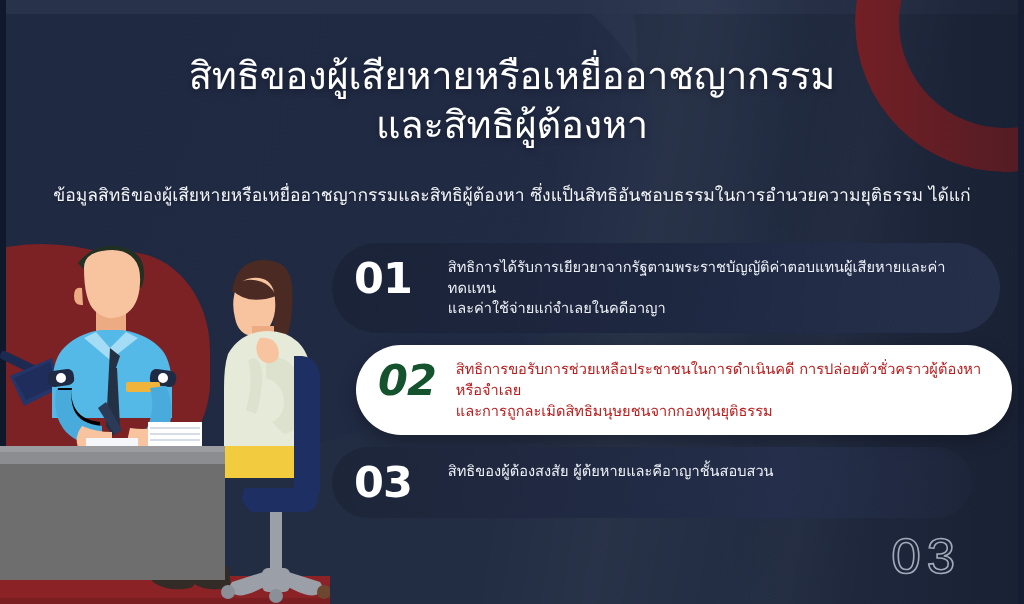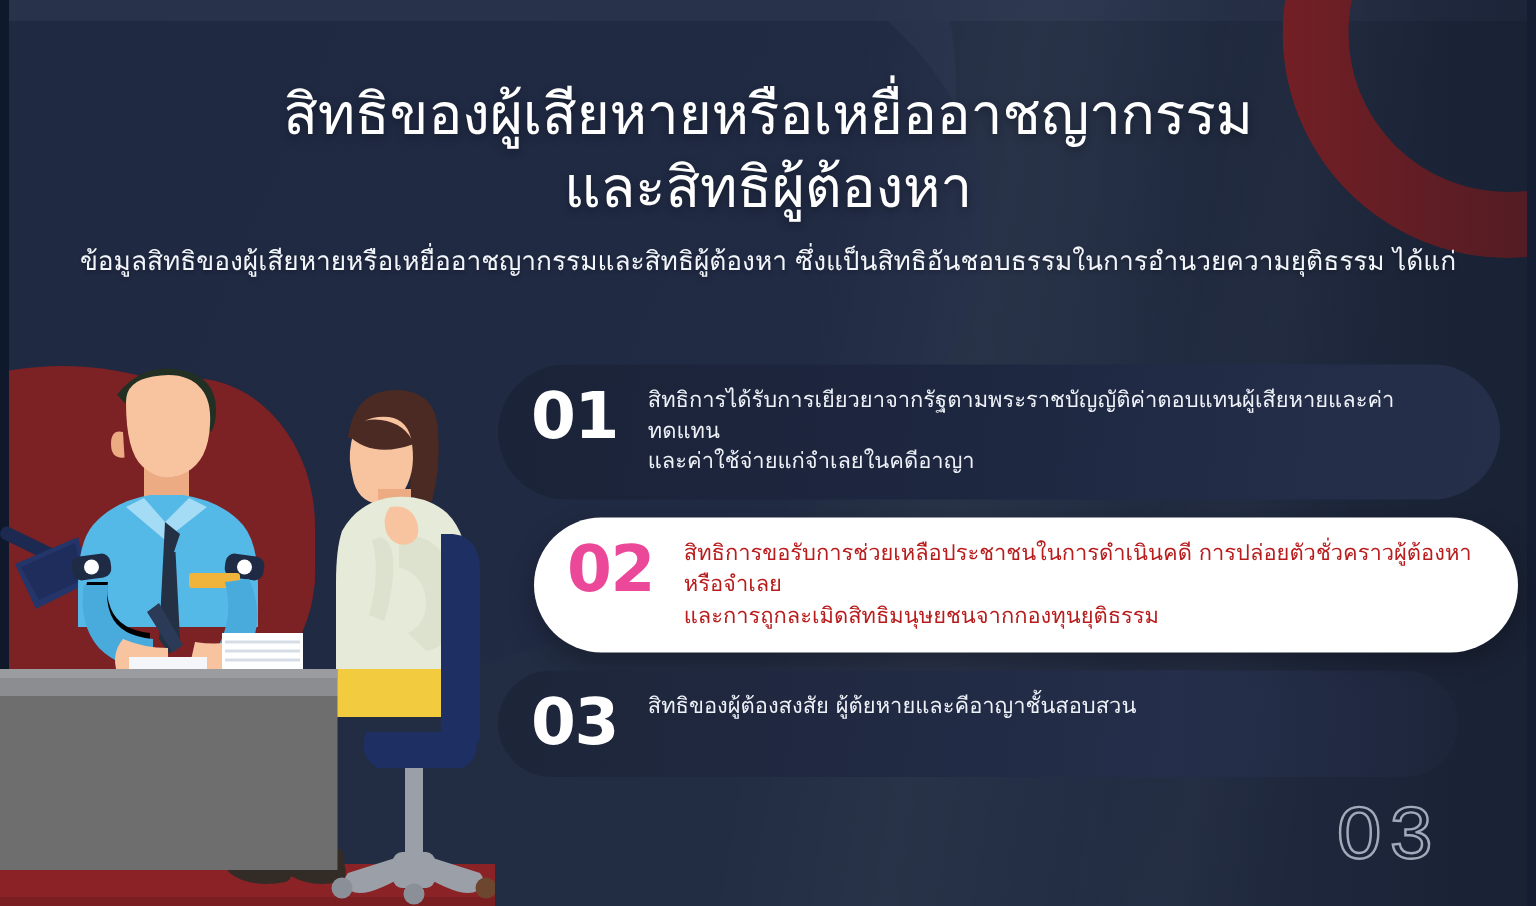--- a/index.html
+++ b/index.html
@@ -123,21 +123,21 @@
     font-weight: 400;
     line-height: 1.28;
     letter-spacing: -0.2px;
     text-shadow: 0 2px 6px rgba(0,0,0,0.35);
     z-index: 30;
   }
   .title-line2 { display: block; }
 
   .subtitle {
     position: absolute;
-    left: 0; top: 164px; width: 100%;
+    left: 0; top: 184px; width: 100%;
     text-align: center;
     color: #f2f5fa;
     font-size: 17.5px;
     font-weight: 400;
     line-height: 1.3;
     text-shadow: 0 1px 3px rgba(0,0,0,0.3);
     z-index: 30;
   }
 
   
@@ -180,28 +180,28 @@
 
   .num {
     font-size: 43px;
     font-weight: 700;
     letter-spacing: -1px;
     line-height: 1;
     flex: 0 0 auto;
     padding-right: 20px;
   }
   .num-light { color: #ffffff; }
-  .num-dark  { color: #ec4899; }
+  .num-dark  { color: #14532d; font-style: italic; }
 
   .desc {
     font-size: 14.6px;
     line-height: 1.42;
     font-weight: 400;
   }
-  .desc-light { color: #eef2f8; }
+  .desc-light { color: #eef2f8; margin-left: 16px; }
   .desc-dark  { color: #b91c1c; }
   .desc span { display: block; }
 
   
   .watermark {
     position: absolute;
     right: 64px; bottom: 16px;
     font-size: 51px;
     font-weight: 400;
     letter-spacing: 4px;

